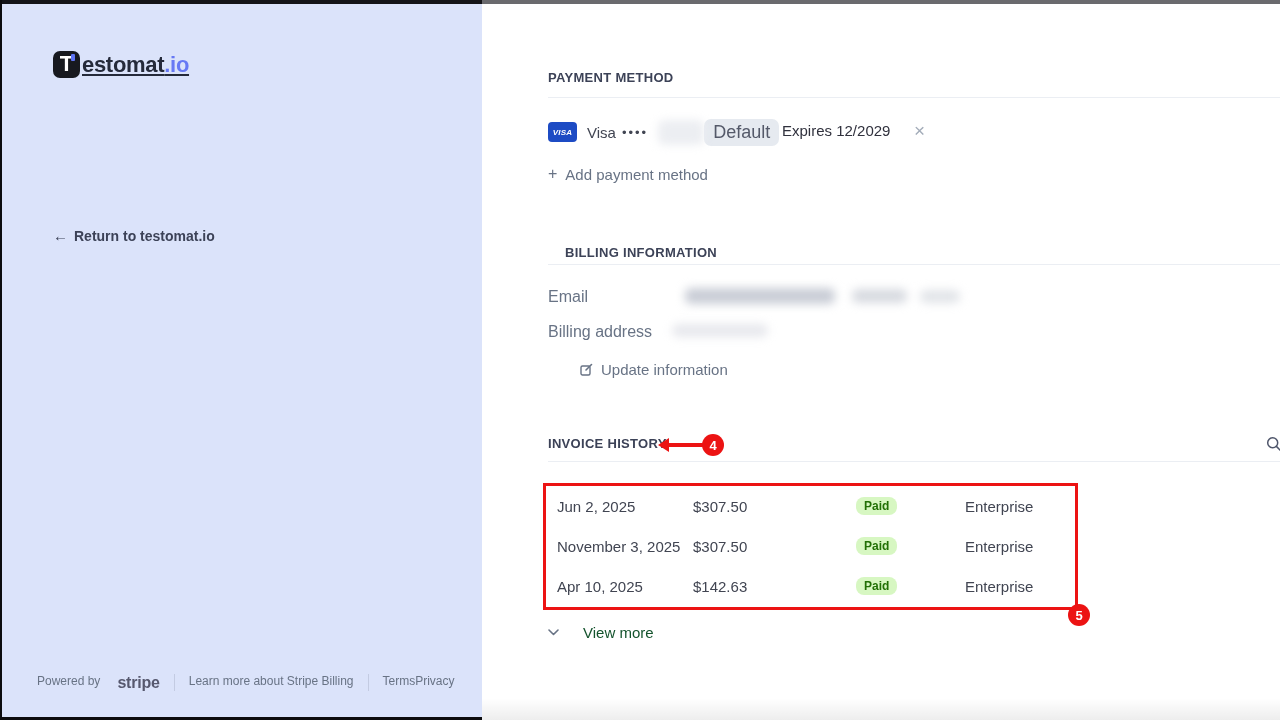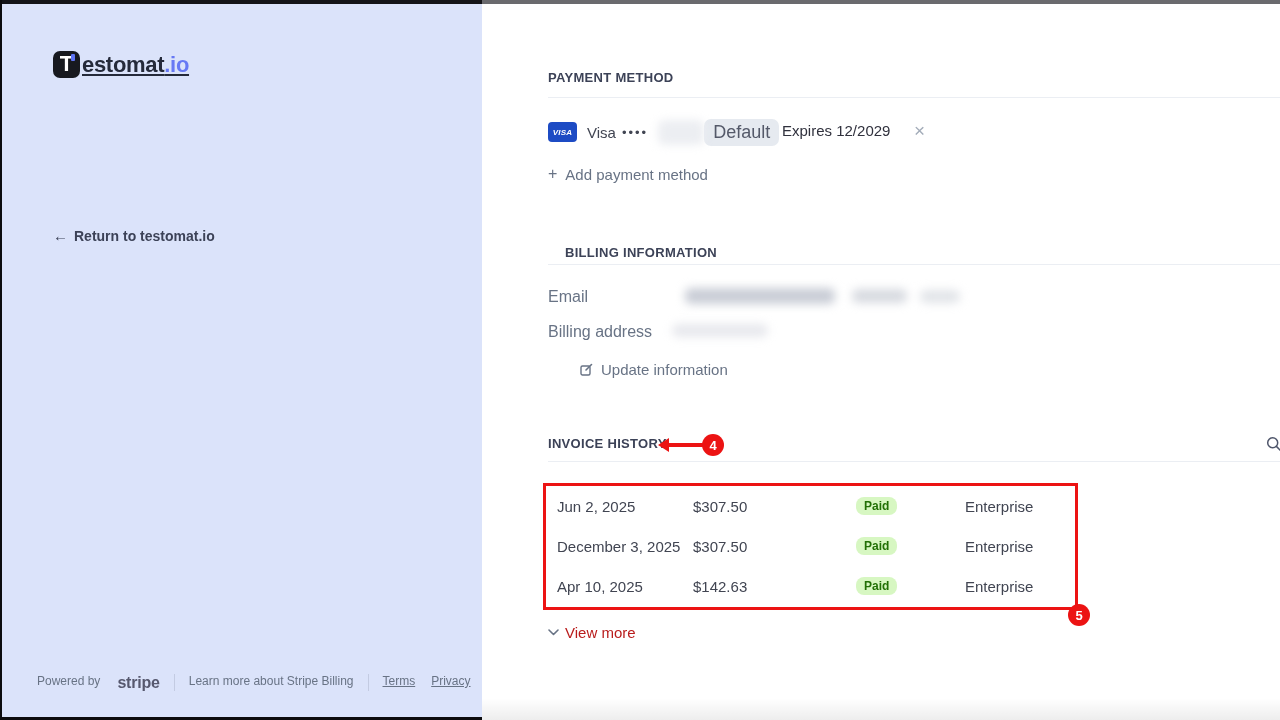--- a/index.html
+++ b/index.html
@@ -50,21 +50,21 @@
   }
   .return-link .arrow { font-weight: 400; font-size: 15px; }
 
   .sidebar-footer {
     position: absolute; left: 37px; top: 674px; display: flex; align-items: flex-start;
     font-size: 12px; color: #687385; white-space: nowrap;
   }
   .stripe-wordmark { font-size: 16px; font-weight: 700; color: #56586e; letter-spacing: -0.2px; margin-left: 17px; }
   .footer-divider { width: 1px; height: 17px; background: #c3cbe2; margin: 0 14px; }
   .footer-link { color: #687385; cursor: pointer; }
-  .footer-links-right { display: flex; gap: 16px; text-decoration: underline; }
+  .footer-links-right { display: flex; gap: 0; }
 
   
   .content { position: absolute; top: 0; left: 482px; width: 798px; height: 720px; background: #ffffff; }
 
   .section-title {
     position: absolute; left: 66px;
     font-size: 13px; font-weight: 600; letter-spacing: 0.3px; color: #3c4257;
   }
   .hr { position: absolute; left: 66px; right: 0; height: 1px; background: #ebeef3; }
 
@@ -112,22 +112,22 @@
     display: grid; grid-template-columns: 136px 163px 109px auto;
     align-items: center; height: 40px; padding-left: 9px; cursor: pointer;
     font-size: 15px; color: #414552;
   }
   .paid-badge {
     justify-self: start;
     background: #d7f7c2; color: #217005; font-size: 12px; font-weight: 700;
     padding: 2px 8px; border-radius: 8px;
   }
   .view-more {
-    position: absolute; left: 66px; top: 624px; display: flex; align-items: center; gap: 6px;
-    font-size: 15px; color: #b91c1c; cursor: pointer;
+    position: absolute; left: 66px; top: 624px; display: flex; align-items: center; gap: 24px;
+    font-size: 15px; color: #14532d; cursor: pointer;
   }
 
   
   .anno { z-index: 40; }
   .red-box {
     position: absolute; left: 61px; top: 483px; width: 535px; height: 127px;
     border: 3px solid #ec1313; pointer-events: none;
   }
   .red-circle {
     position: absolute; width: 22px; height: 22px; border-radius: 50%;
@@ -240,21 +240,21 @@
   <div class="hr" style="top:461px;"></div>
 
   <div class="invoice-rows">
     <div class="invoice-row">
       <span>Jun 2, 2025</span>
       <span>$307.50</span>
       <span class="paid-badge">Paid</span>
       <span>Enterprise</span>
     </div>
     <div class="invoice-row">
-      <span>December 3, 2025</span>
+      <span>November 3, 2025</span>
       <span>$307.50</span>
       <span class="paid-badge">Paid</span>
       <span>Enterprise</span>
     </div>
     <div class="invoice-row">
       <span>Apr 10, 2025</span>
       <span>$142.63</span>
       <span class="paid-badge">Paid</span>
       <span>Enterprise</span>
     </div>

